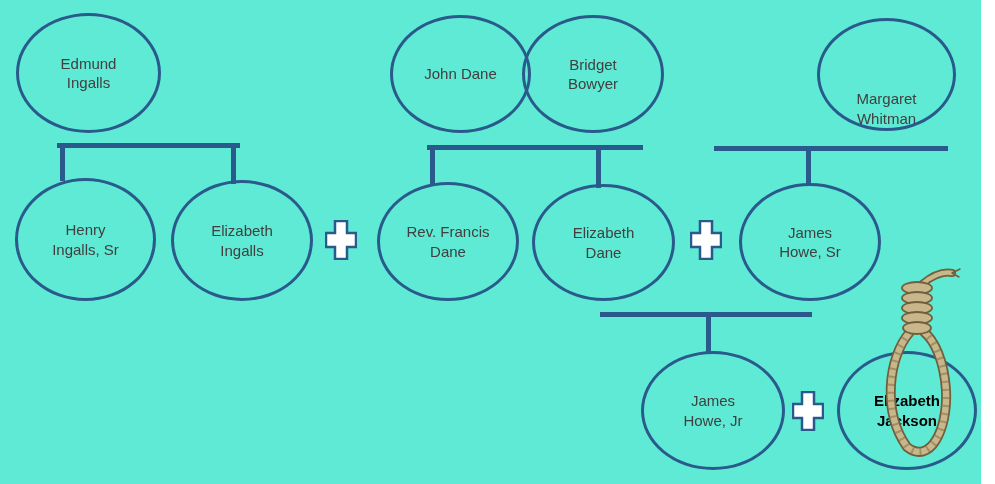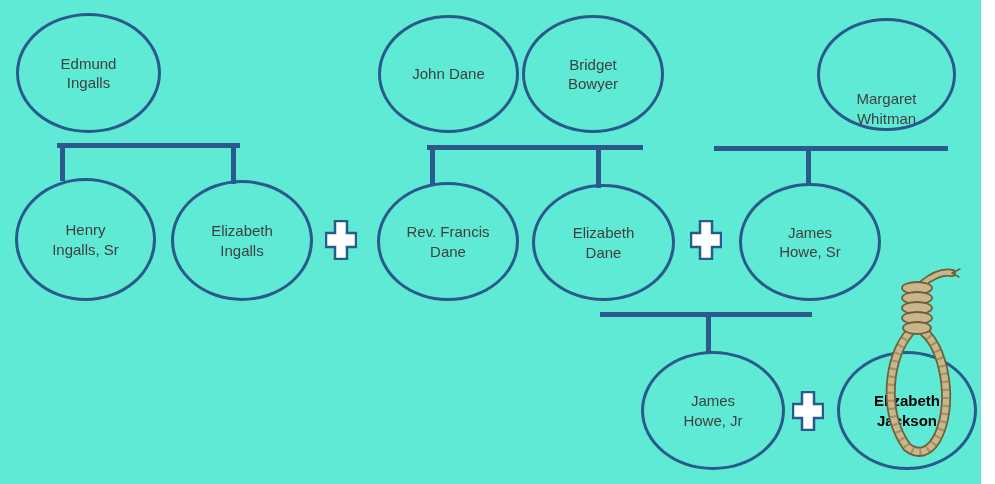--- a/index.html
+++ b/index.html
@@ -59,21 +59,21 @@
 </head>
 <body>
 
 <div class="canvas">
 
   <div class="ellipse" style="left:16px;top:13px;width:145px;height:120px;">
     <span class="label">Edmund
 Ingalls</span>
   </div>
 
-  <div class="ellipse" style="left:378px;top:15px;width:141px;height:118px;">
+  <div class="ellipse" style="left:390px;top:15px;width:141px;height:118px;">
     <span class="label">John Dane</span>
   </div>
   <div class="ellipse" style="left:522px;top:15px;width:142px;height:118px;">
     <span class="label">Bridget
 Bowyer</span>
   </div>
 
   <div class="ellipse" style="left:817px;top:18px;width:139px;height:113px;align-items:flex-end;">
     <span class="label">Margaret
 Whitman</span>

